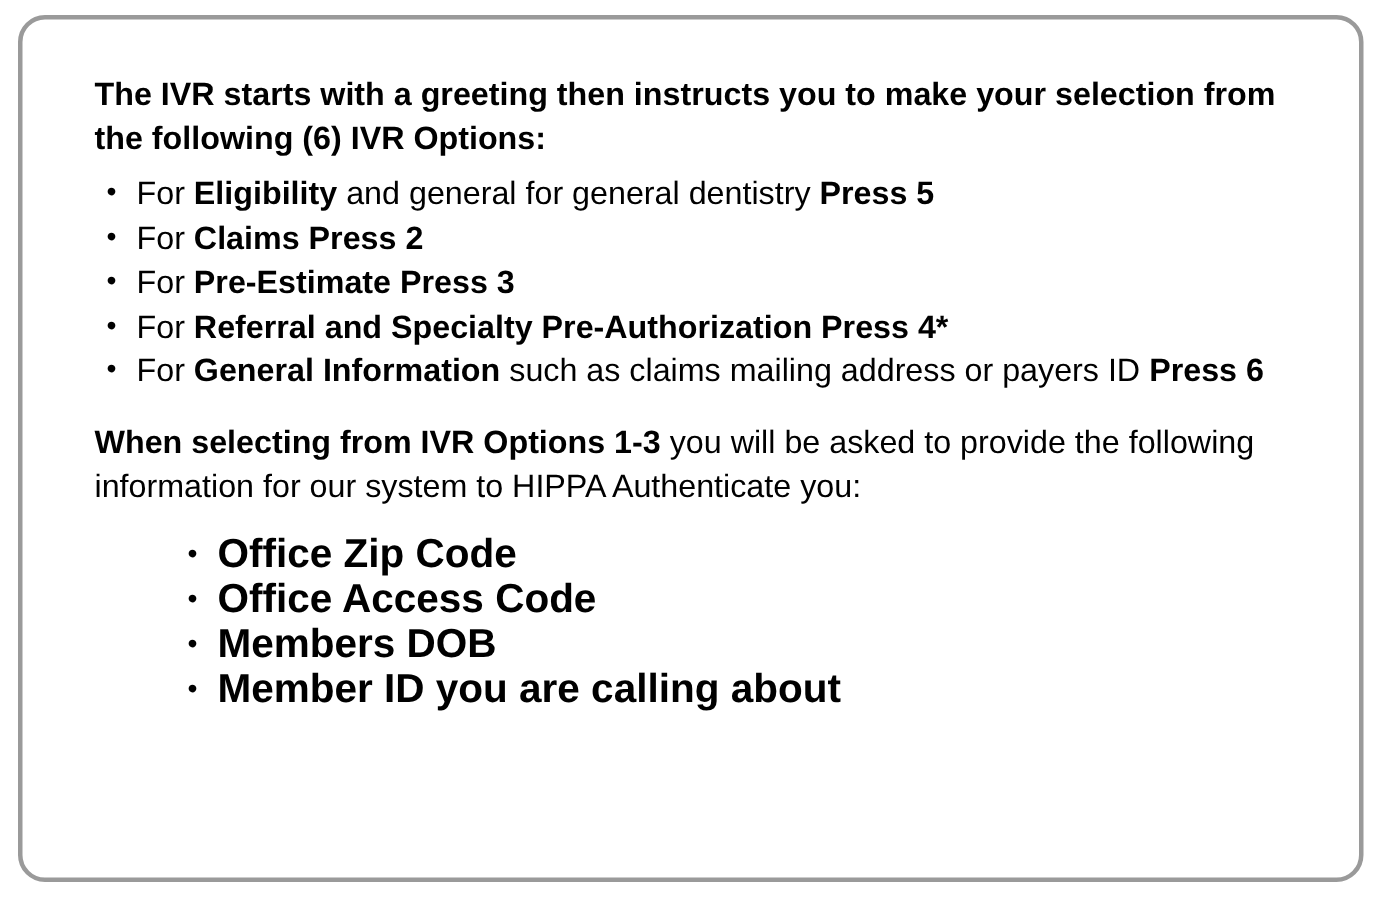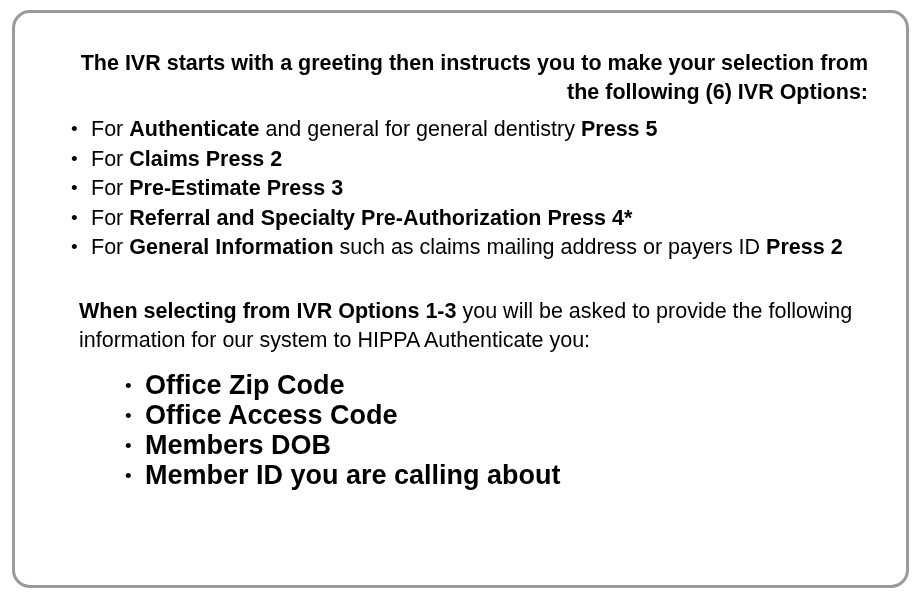--- a/index.html
+++ b/index.html
@@ -30,21 +30,20 @@
     left: 48px;
     top: 36px;
     right: 30px;
   }
   .para {
     font-size: 21.5px;
     line-height: 29px;
     font-weight: bold;
     margin: 0 0 8px 0;
     max-width: 805px;
-    text-align: right;
   }
   ul.opts {
     list-style: none;
     margin: 6px 0 0 0;
     padding: 0;
   }
   ul.opts > li {
     position: relative;
     font-size: 21.5px;
     line-height: 28.5px;
@@ -64,21 +63,21 @@
   ul.opts b {
     font-weight: bold;
   }
   .spacer {
     height: 18px;
   }
   .para2 {
     font-size: 21.5px;
     line-height: 29px;
     font-weight: normal;
-    margin: 16px;
+    margin: 0;
     max-width: 790px;
   }
   .para2 b {
     font-weight: bold;
   }
   ul.info {
     list-style: none;
     margin: 16px 0 0 0;
     padding: 0 0 0 56px;
   }
@@ -106,33 +105,33 @@
 <div id="card">
   <div id="content">
 
     <p class="para">
       <span>The IVR starts with a greeting then instructs you to make your selection</span>
       <span>from the following (6) IVR Options:</span>
     </p>
 
     <ul class="opts">
       <li>
-        <span>For </span><b>Authenticate</b><span> and general for general dentistry </span><b>Press 5</b>
+        <span>For </span><b>Eligibility</b><span> and general for general dentistry </span><b>Press 5</b>
       </li>
       <li>
         <span>For </span><b>Claims Press 2</b><span></span><b></b>
       </li>
       <li>
         <span>For </span><b>Pre-Estimate Press 3</b><span></span><b></b>
       </li>
       <li>
         <span>For </span><b>Referral and Specialty Pre-Authorization Press 4*</b><span></span><b></b>
       </li>
       <li>
-        <span>For </span><b>General Information</b><span> such as claims mailing address or payers ID </span><b>Press 2</b>
+        <span>For </span><b>General Information</b><span> such as claims mailing address or payers ID </span><b>Press 6</b>
       </li>
     </ul>
 
     <div class="spacer"></div>
 
     <p class="para2">
       <b>When selecting from IVR Options 1-3</b><span> you will be asked to provide the</span>
       <span>following information for our system to HIPPA Authenticate you:</span>
     </p>
 

